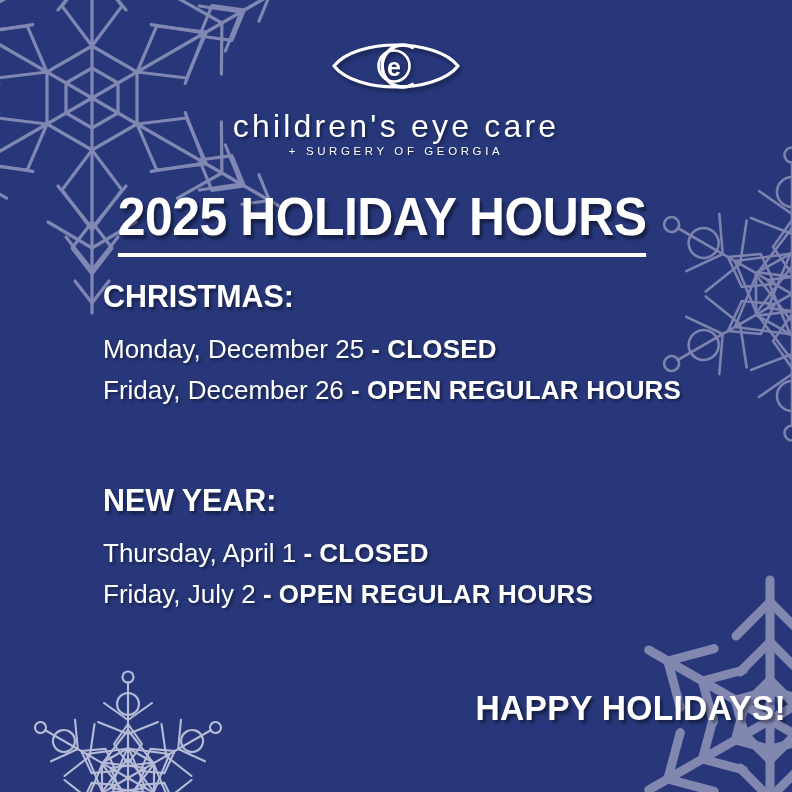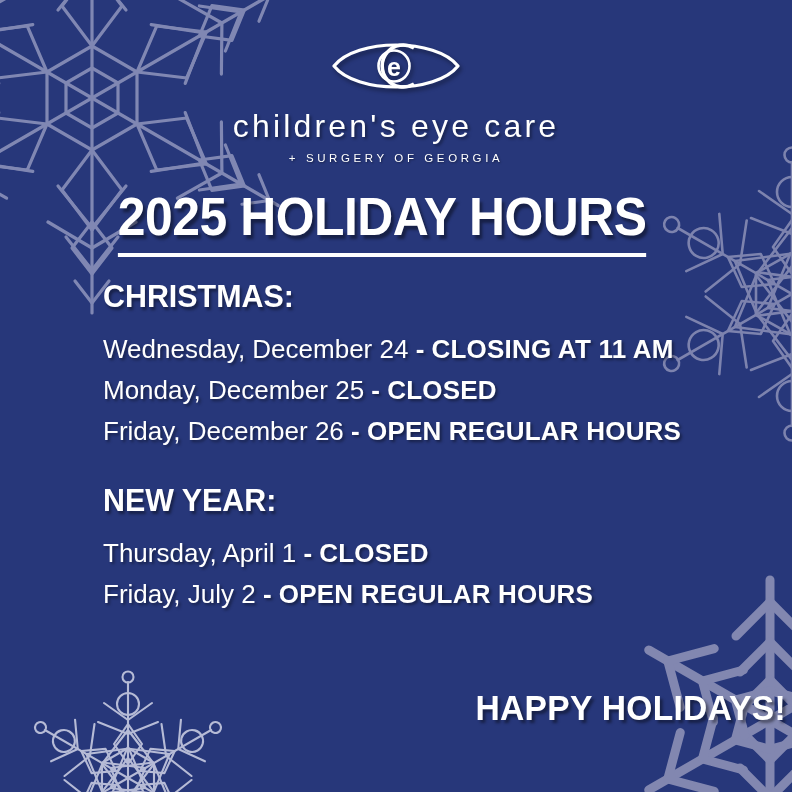--- a/index.html
+++ b/index.html
@@ -45,21 +45,20 @@
   }
   #logo-wordmark {
     margin-top: 8px;
     color: #ffffff;
     font-size: 32px;
     font-weight: 300;
     letter-spacing: 3.2px;
     text-shadow: 2px 2px 3px rgba(0,0,0,0.40);
   }
   #logo-tagline {
-    margin-top: 7px;
     color: #ffffff;
     font-size: 11.5px;
     font-weight: 400;
     letter-spacing: 3.6px;
     text-shadow: 1px 1px 2px rgba(0,0,0,0.40);
   }
 
   
   #headline {
     position: absolute;
@@ -248,23 +247,20 @@
     <div id="logo-tagline">+ SURGERY OF GEORGIA</div>
   </div>
 
   <div id="headline">
     <span id="headline-text">2025 HOLIDAY HOURS</span>
   </div>
 
   <div class="section" id="section-christmas">
     <div class="section-heading">CHRISTMAS:</div>
     <div class="hours-line">
-      <span class="when">Wednesday, December 24</span><span class="dash"> - </span><span class="status">CLOSING AT 11 AM</span>
-    </div>
-    <div class="hours-line">
       <span class="when">Monday, December 25</span><span class="dash"> - </span><span class="status">CLOSED</span>
     </div>
     <div class="hours-line">
       <span class="when">Friday, December 26</span><span class="dash"> - </span><span class="status">OPEN REGULAR HOURS</span>
     </div>
   </div>
 
   <div class="section" id="section-newyear">
     <div class="section-heading">NEW YEAR:</div>
     <div class="hours-line">

